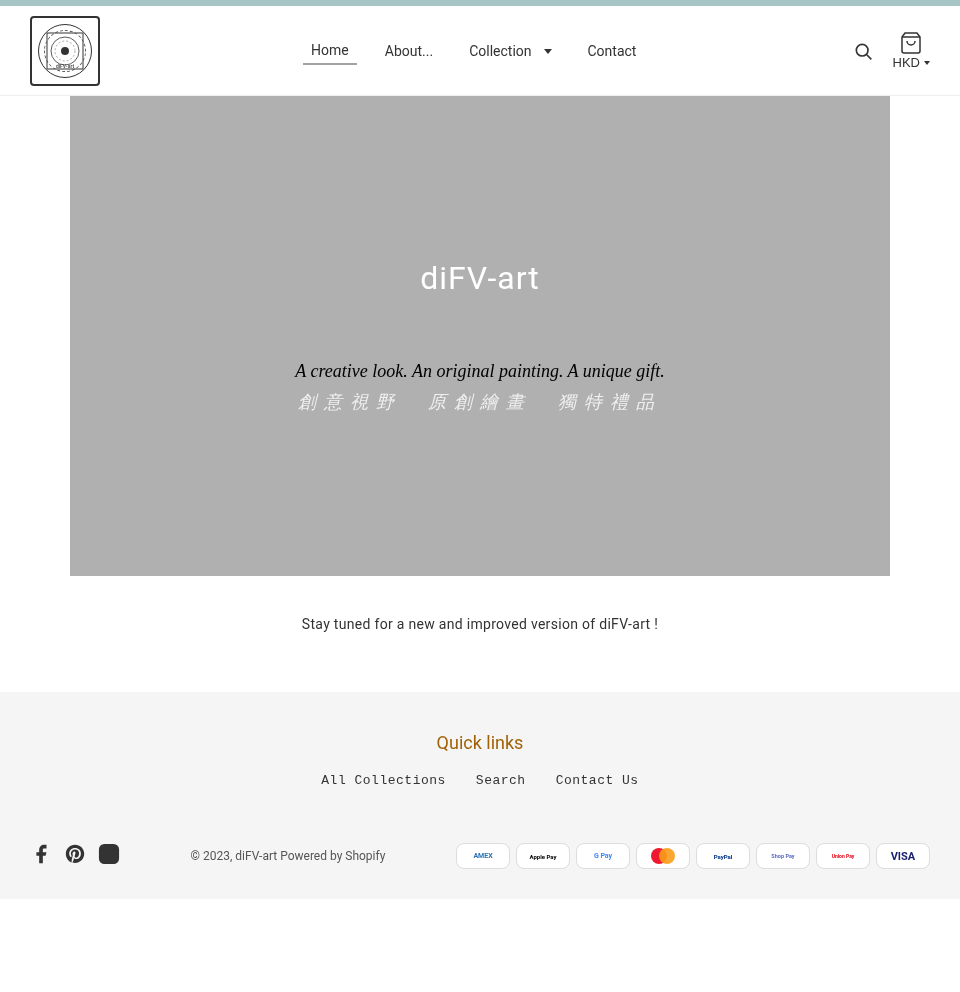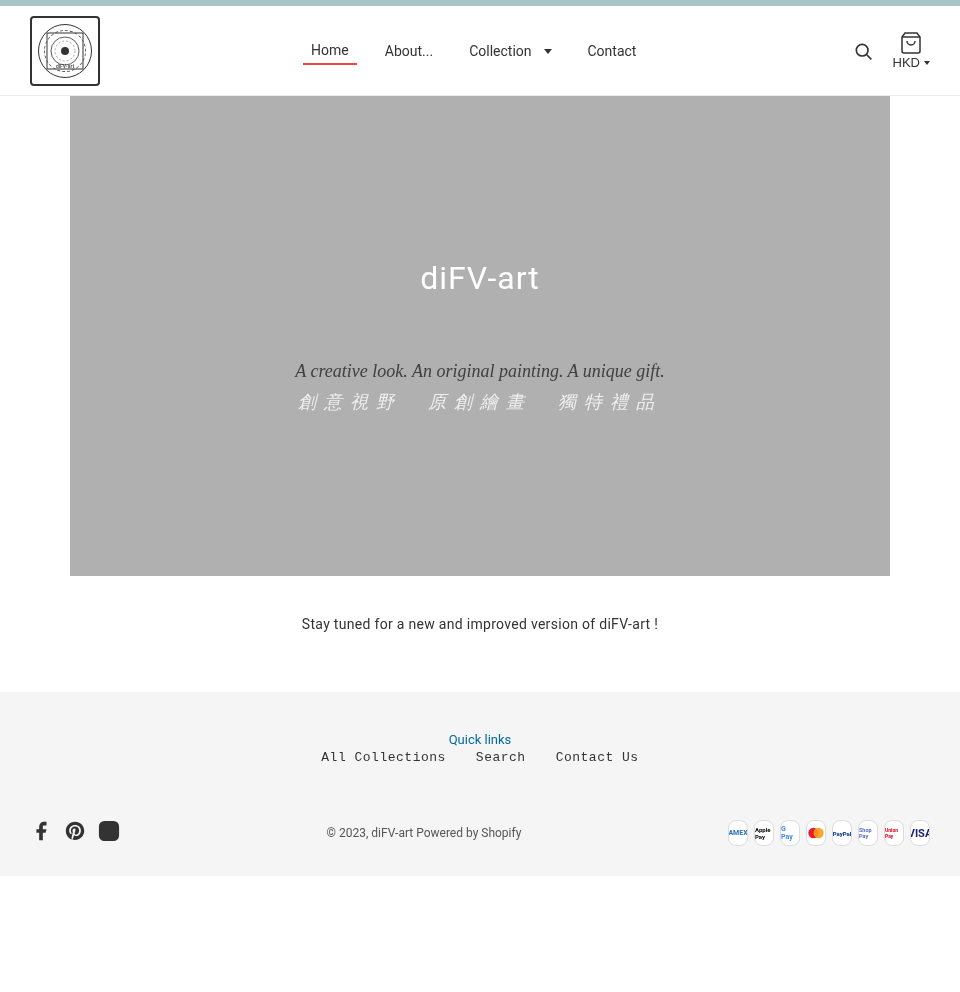--- a/index.html
+++ b/index.html
@@ -64,21 +64,21 @@
       gap: 20px;
     }
     .nav-link {
       text-decoration: none;
       color: #333;
       font-size: 14px;
       padding: 5px 8px;
       cursor: pointer;
     }
     .nav-link.active {
-      border-bottom: 2px solid #ef4444;
+      border-bottom: 2px solid #a3a3a3;
     }
     .nav-link-collection {
       display: flex;
       align-items: center;
       gap: 12px;
       text-decoration: none;
       color: #333;
       font-size: 14px;
       padding: 5px 8px;
       cursor: pointer;
@@ -167,21 +167,21 @@
     }
     .hero-title {
       font-size: 32px;
       color: #fff;
       font-weight: 400;
       margin-bottom: 16px;
       letter-spacing: 1px;
     }
     .hero-subtitle {
       font-size: 18px;
-      color: #404040;
+      color: #000000;
       font-style: italic;
       font-family: Georgia, serif;
       margin-bottom: 8px;
       text-align: center;
       margin-top: 48px;
     }
     .hero-subtitle2 {
       font-size: 18px;
       color: #f0f0f0;
       font-style: italic;
@@ -205,23 +205,23 @@
     .footer {
       background: #f5f5f5;
       padding: 40px 30px 30px;
       margin-top: 20px;
     }
     .footer-quick-links {
       text-align: center;
       margin-bottom: 30px;
     }
     .footer-quick-links-title {
-      font-size: 13px;
-      color: #0369a1;
-      margin-bottom: 3px;
+      font-size: 18px;
+      color: #a16207;
+      margin-bottom: 20px;
       font-weight: 400;
     }
     .footer-links-row {
       display: flex;
       justify-content: center;
       gap: 30px;
     }
     .footer-link {
       text-decoration: none;
       color: #333;
@@ -254,21 +254,21 @@
     }
     .payment-icons {
       display: flex;
       gap: 6px;
       align-items: center;
     }
     .payment-card {
       border: 1px solid #ddd;
       border-radius: 8px;
       background: #fff;
-      width: 20px;
+      width: 54px;
       height: 26px;
       display: flex;
       align-items: center;
       justify-content: center;
       font-size: 7px;
       color: #333;
       font-weight: bold;
       overflow: hidden;
     }
     

